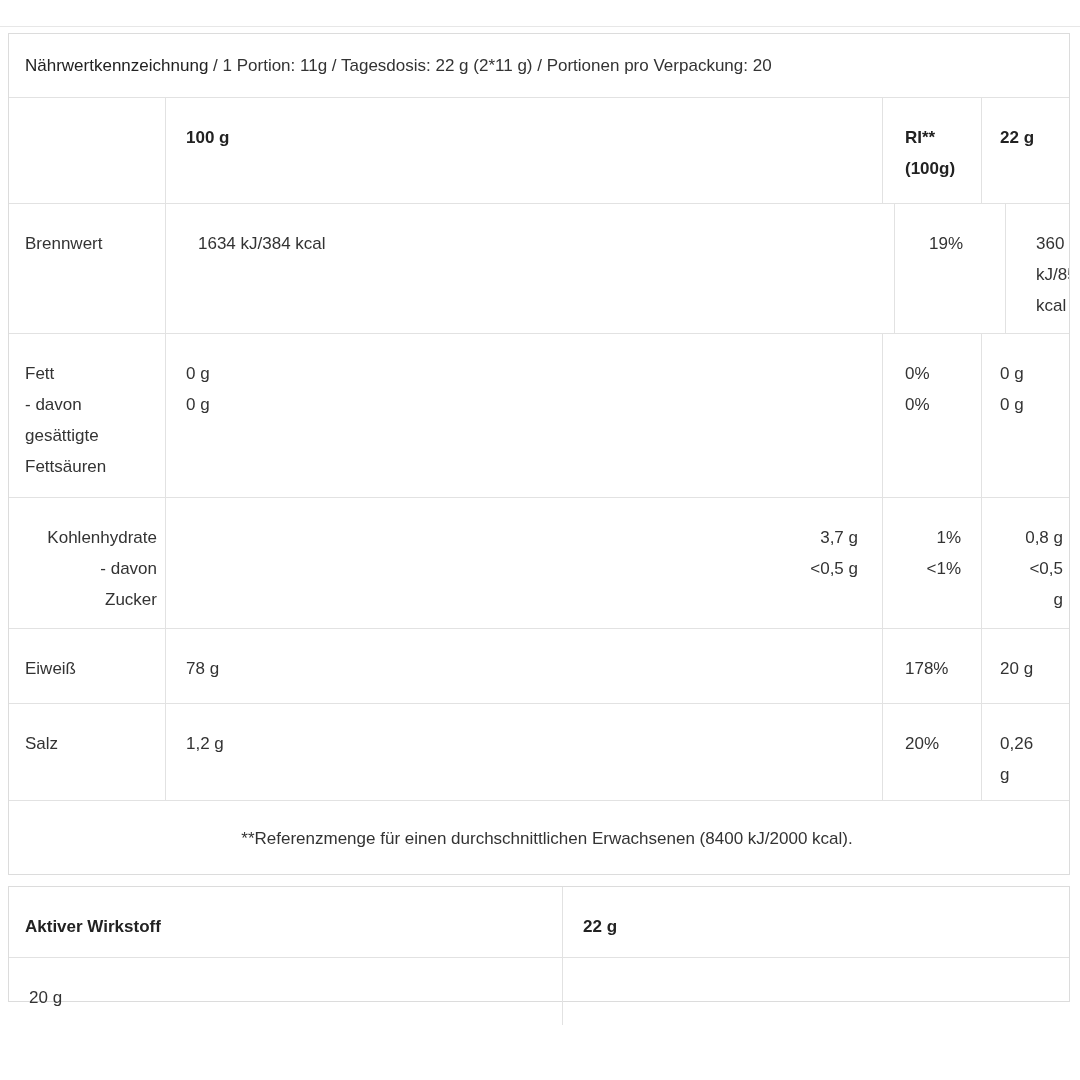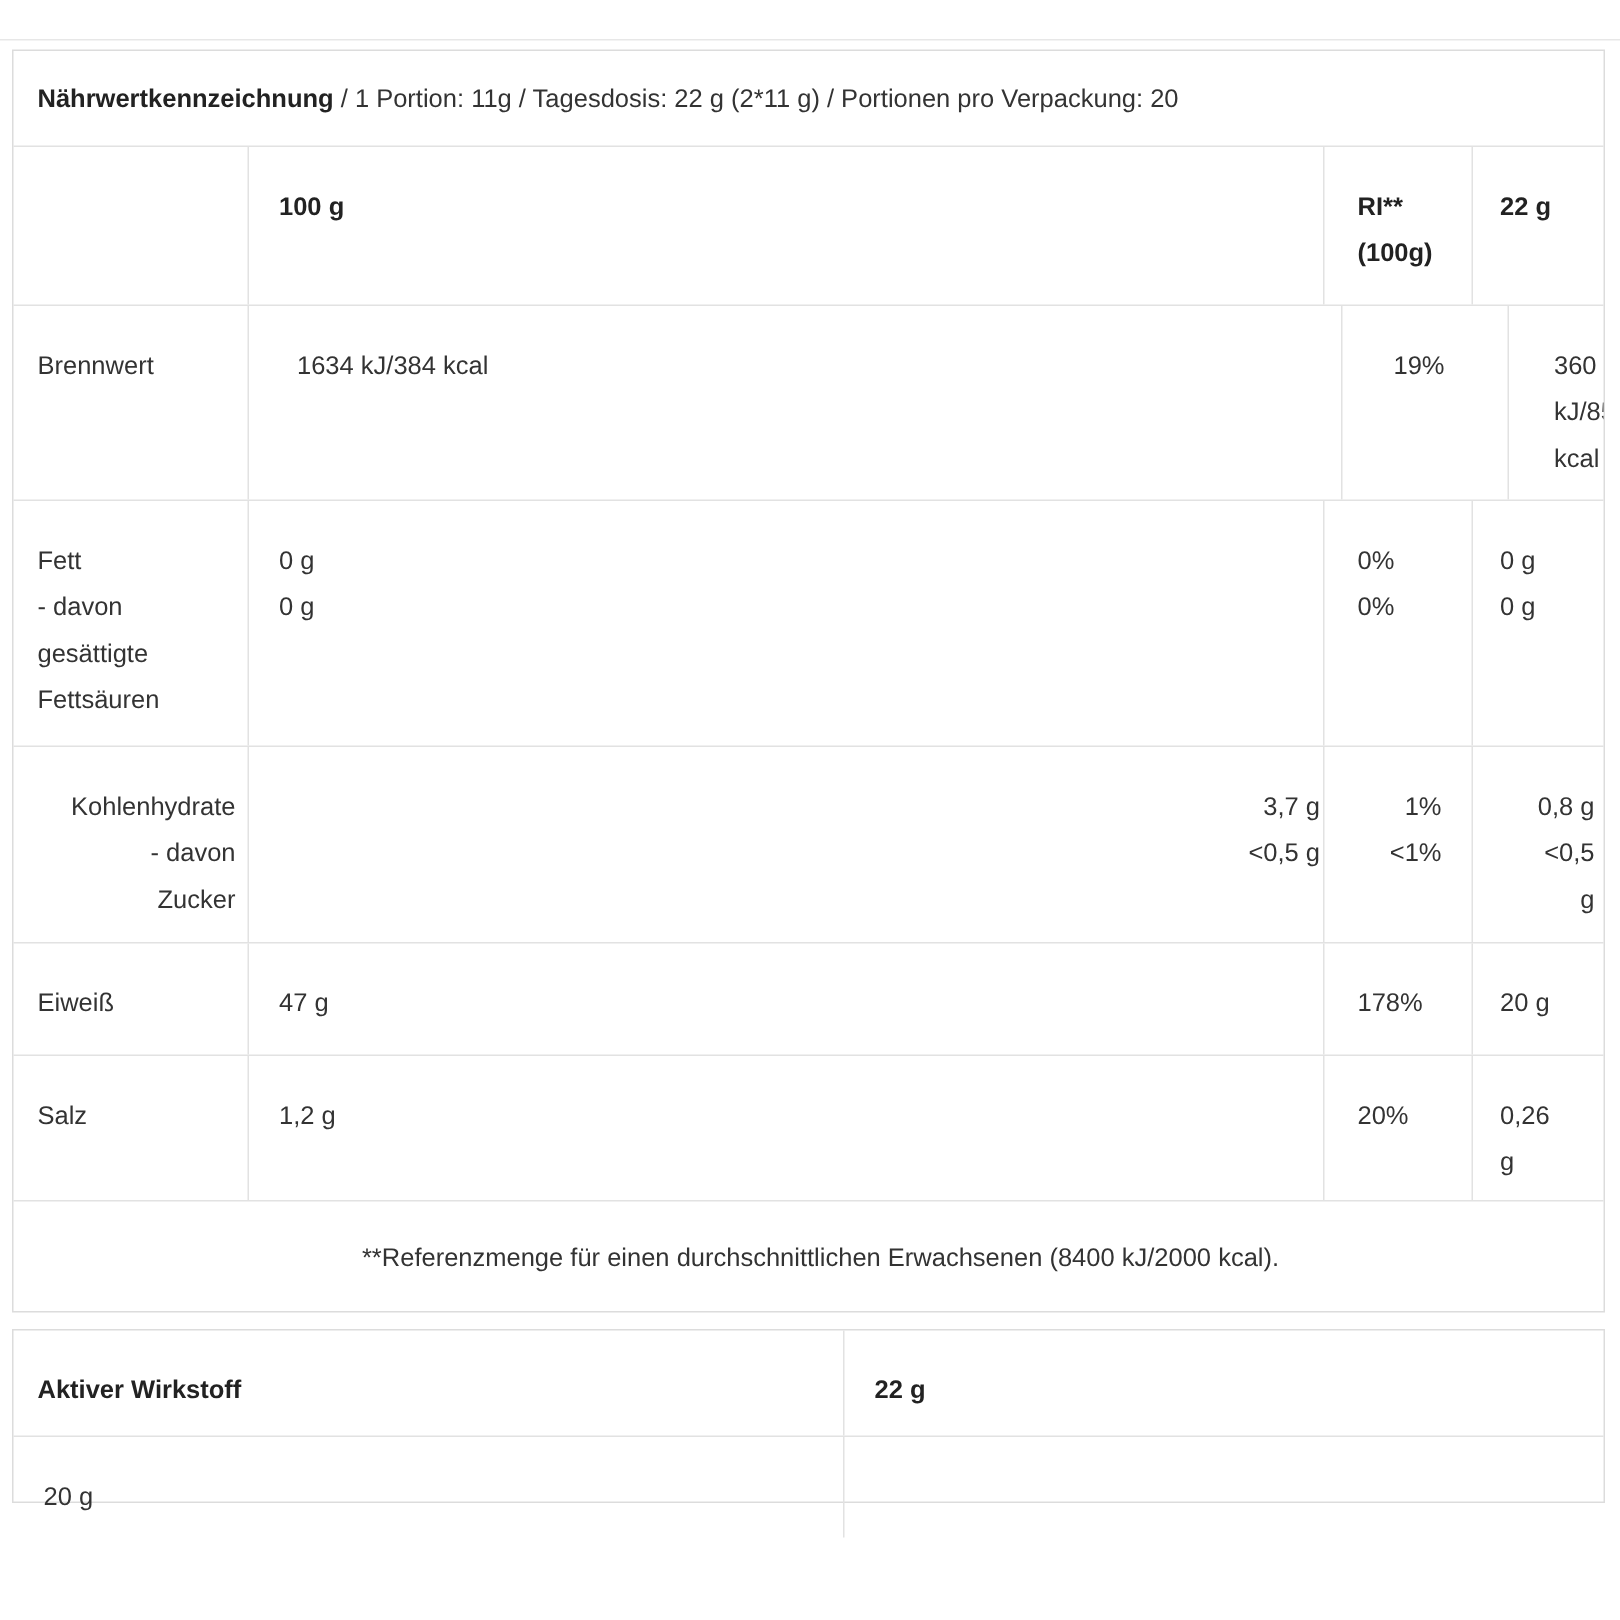--- a/index.html
+++ b/index.html
@@ -50,32 +50,32 @@
     padding-top: 24px;
     white-space: pre-line;
     overflow: hidden;
   }
   .cols-4 .cell:nth-child(1),
   .cols-4 .cell:nth-child(2),
   .cols-4 .cell:nth-child(3) { border-right: 1px solid #e2e2e2; }
   .cols-2 .cell:nth-child(1) { border-right: 1px solid #e2e2e2; }
 
   .c1 { padding-left: 16px; padding-right: 8px; }
-  .c2 { padding-left: 20px; padding-right: 2px; }
+  .c2 { padding-left: 20px; padding-right: 24px; }
   .c3 { padding-left: 22px; padding-right: 20px; }
   .c4 { padding-left: 18px; padding-right: 6px; }
 
   .title-row { height: 64px; }
   .title-cell {
     display: flex;
     align-items: center;
     padding: 0 0 0 16px;
     white-space: pre-wrap;
   }
-  .bold { font-weight: bold; color: #222222; }
+  .bold { font-weight: normal; color: #222222; }
 
   .header-row    { height: 106px; }
   .header-row .cell { font-weight: bold; color: #222222; }
 
   .row-brennwert { height: 130px; gap: 12px; }
   .row-fett      { height: 164px; }
   .row-kohlen    { height: 131px; text-align: right; }
   .row-eiweiss   { height: 75px; }
   .row-salz      { height: 97px; }
   .footnote-row  { height: 73px; }
@@ -136,21 +136,21 @@
 &lt;0,5 g</div>
       <div class="cell c3">1%
 &lt;1%</div>
       <div class="cell c4">0,8 g
 &lt;0,5
 g</div>
     </div>
 
     <div class="row cols-4 row-eiweiss">
       <div class="cell c1">Eiweiß</div>
-      <div class="cell c2">47 g</div>
+      <div class="cell c2">78 g</div>
       <div class="cell c3">178%</div>
       <div class="cell c4">20 g</div>
     </div>
 
     <div class="row cols-4 row-salz">
       <div class="cell c1">Salz</div>
       <div class="cell c2">1,2 g</div>
       <div class="cell c3">20%</div>
       <div class="cell c4">0,26
 g</div>

